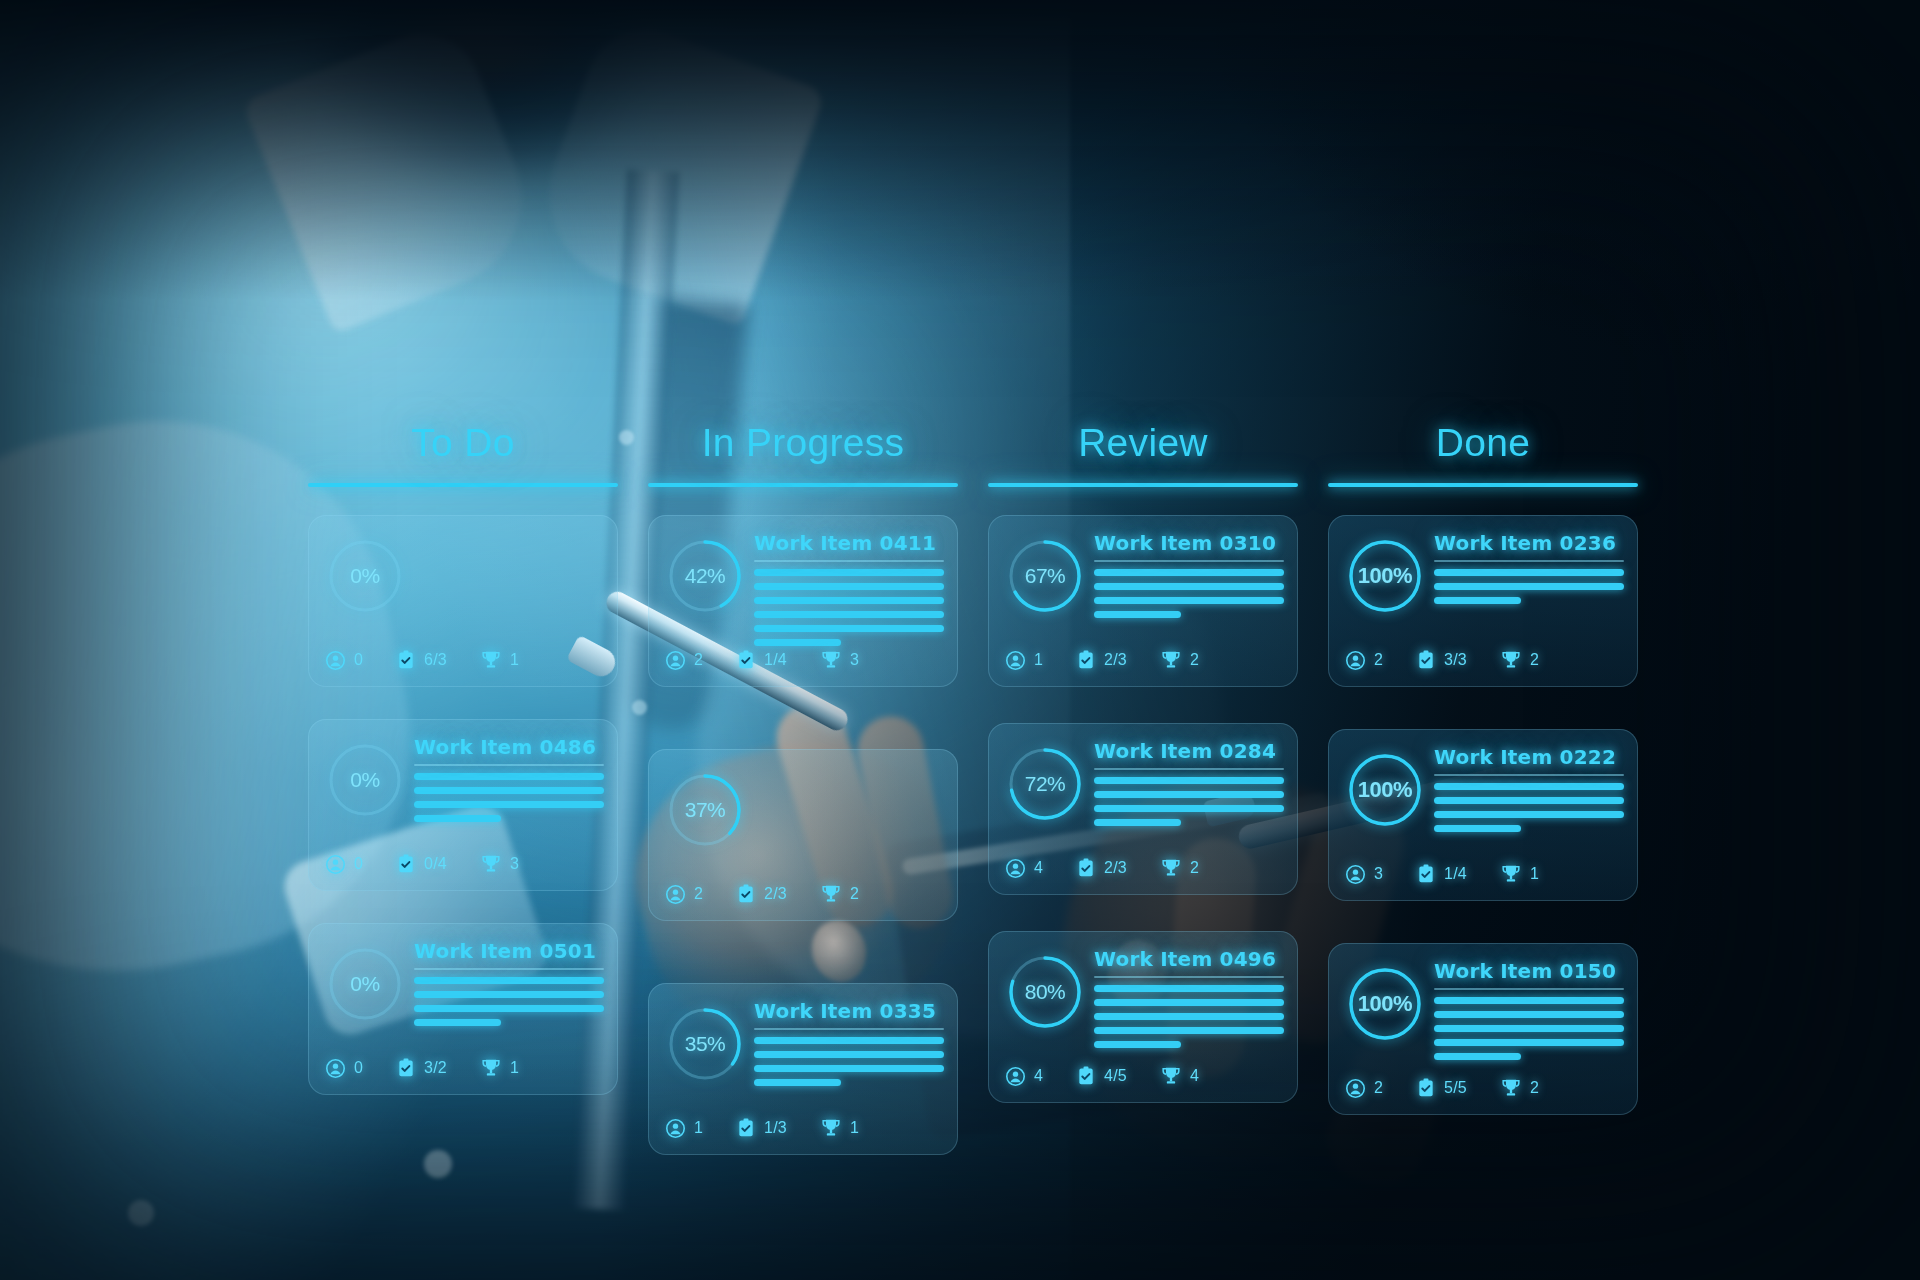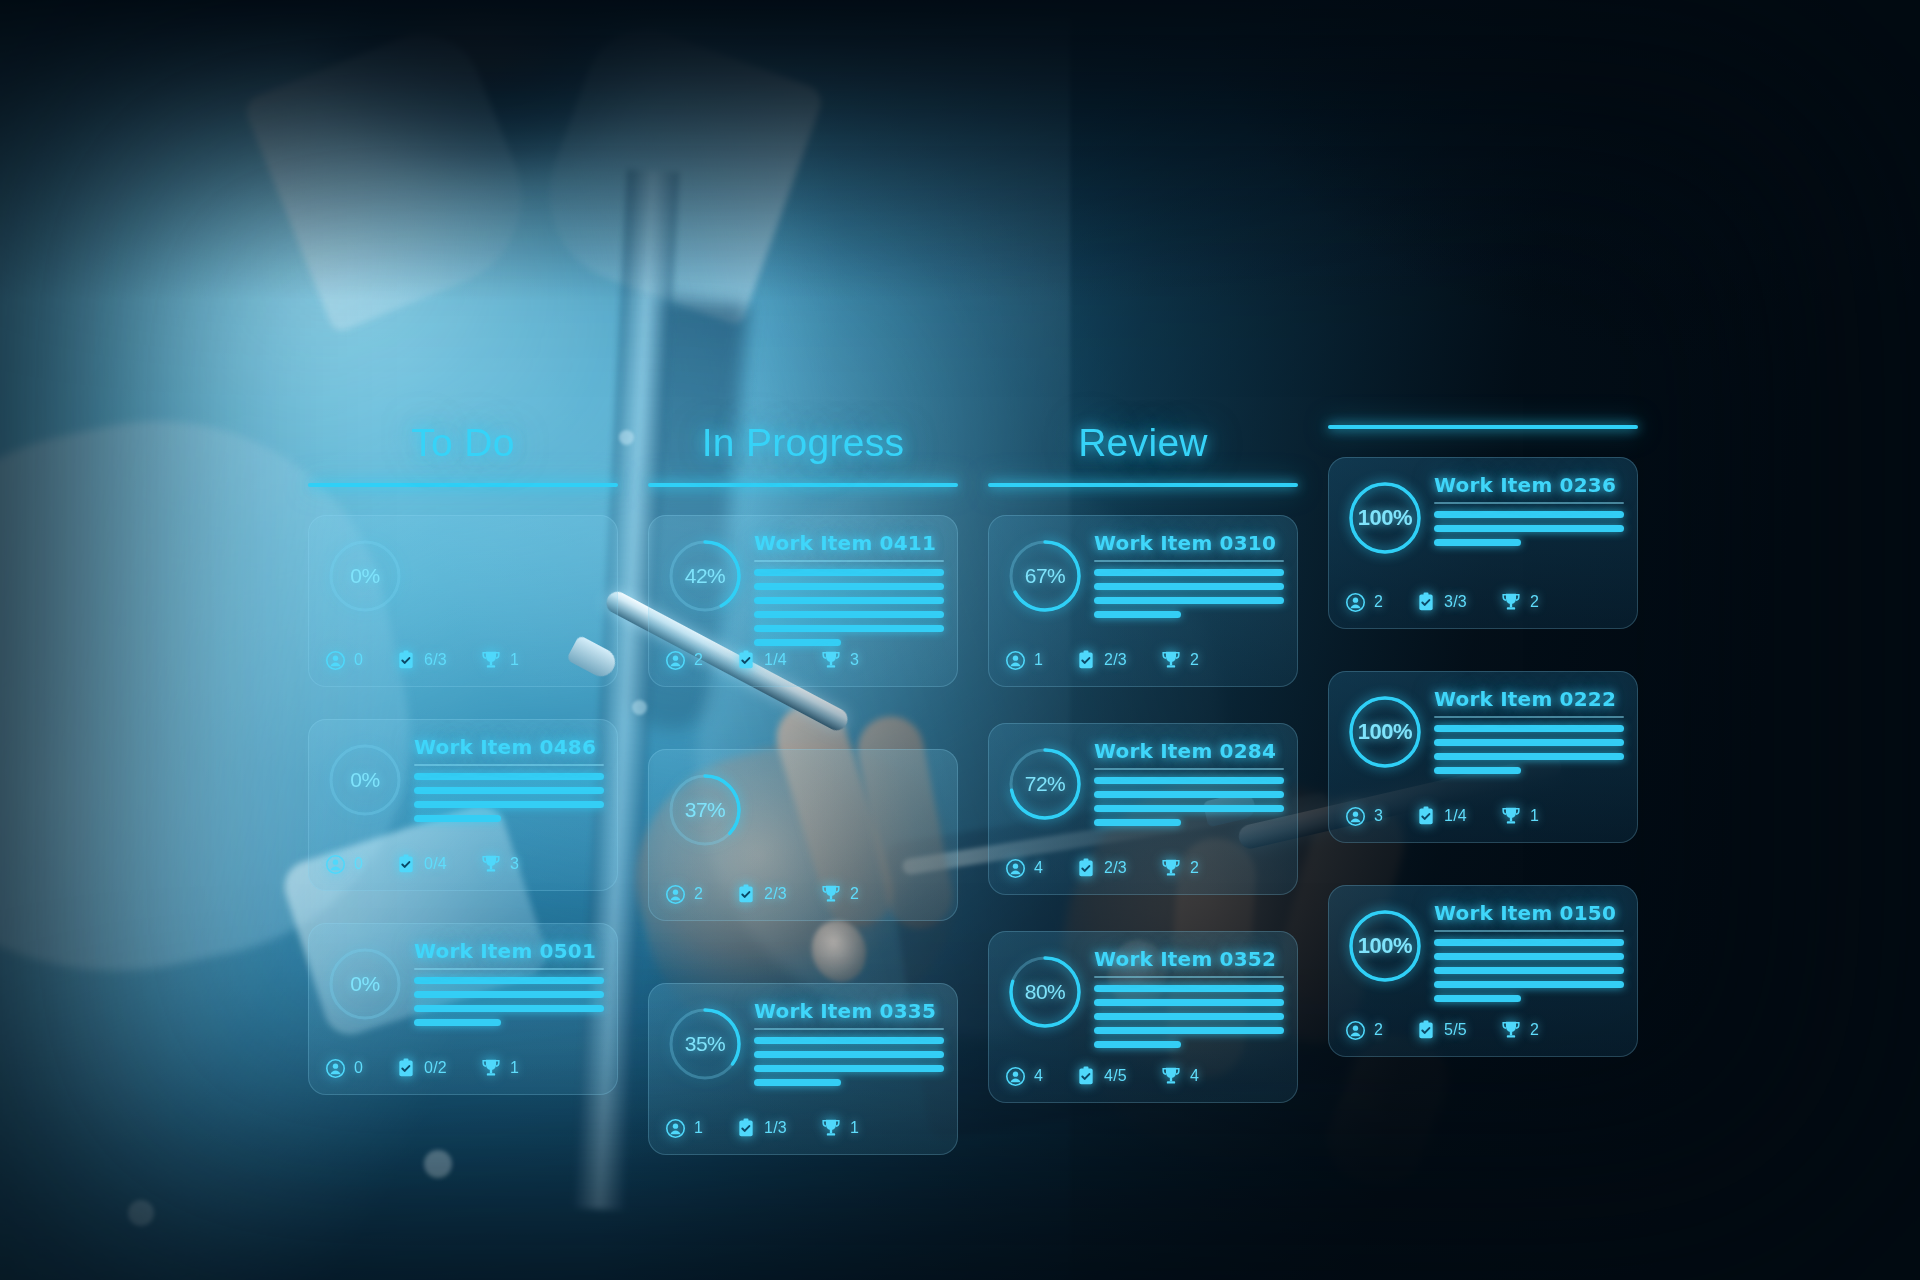--- a/index.html
+++ b/index.html
@@ -367,21 +367,21 @@
           <span class="metric-val">0</span>
         </div>
               <div class="metric">
           <span>
                   <svg width="18" height="20" viewBox="0 0 20 24">
                     <rect x="2" y="3" width="16" height="19" rx="2.4" fill="#4fd8fb"></rect>
                     <rect x="7" y="0.6" width="6" height="4.4" rx="1.4" fill="#4fd8fb"></rect>
                     <path d="M5.6 12.6l2.8 2.9 5.6-5.8" fill="none" stroke="#0c4a68" stroke-width="2.4" stroke-linecap="round" stroke-linejoin="round"></path>
                   </svg>
                 </span>
-          <span class="metric-val">0/2</span>
+          <span class="metric-val">3/2</span>
         </div>
               <div class="metric">
           <span>
                   <svg width="20" height="20" viewBox="0 0 24 24">
                     <path d="M6 2h12v6.2c0 3.6-2.6 6.3-6 6.3S6 11.8 6 8.2z" fill="#4fd8fb"></path>
                     <path d="M6 3.4H2.6v2.2c0 2.4 1.6 4 3.4 4.2M18 3.4h3.4v2.2c0 2.4-1.6 4-3.4 4.2" fill="none" stroke="#4fd8fb" stroke-width="1.8"></path>
                     <rect x="10.6" y="14" width="2.8" height="4.4" fill="#4fd8fb"></rect>
                     <rect x="7" y="18.4" width="10" height="2.6" rx="1" fill="#4fd8fb"></rect>
                   </svg>
                 </span>
@@ -667,21 +667,21 @@
         <div class="card">
       <div class="card-inner">
         <div class="ring">
           <svg width="78" height="78" viewBox="0 0 78 78">
                 <circle cx="39" cy="39" r="34" fill="none" stroke="rgba(120,215,245,.30)" stroke-width="3"></circle>
                 <circle cx="39" cy="39" r="34" fill="none" stroke="#2fd0f7" stroke-width="3.4" stroke-dasharray="213.62830044410595" stroke-dashoffset="42.72566008882118" stroke-linecap="round" transform="rotate(-90 39 39)"></circle>
               </svg>
           <div class="ring-label">80%</div>
         </div>
         <div class="card-body">
-          <div class="card-title">Work Item 0352</div>
+          <div class="card-title">Work Item 0496</div>
           <div class="title-rule"></div>
           <div class="lines">
                 <div class="line"></div>
                 <div class="line"></div>
                 <div class="line"></div>
                 <div class="line"></div>
                 <div class="line short"></div>
               </div>
         </div>
         <div class="metrics">
@@ -715,20 +715,21 @@
                   </svg>
                 </span>
           <span class="metric-val">4</span>
         </div>
             </div>
       </div>
         </div>
       </div>
     </div>
     <div class="column" id="col-3">
+      <div class="col-head">Done</div>
       <div class="col-rule"></div>
       <div class="cards">
         <div class="card">
       <div class="card-inner">
         <div class="ring">
           <svg width="78" height="78" viewBox="0 0 78 78">
                 <circle cx="39" cy="39" r="34" fill="none" stroke="rgba(120,215,245,.30)" stroke-width="3"></circle>
                 <circle cx="39" cy="39" r="34" fill="none" stroke="#2fd0f7" stroke-width="3.4" stroke-dasharray="213.62830044410595" stroke-dashoffset="0" stroke-linecap="round" transform="rotate(-90 39 39)"></circle>
               </svg>
           <div class="ring-label small">100%</div>

